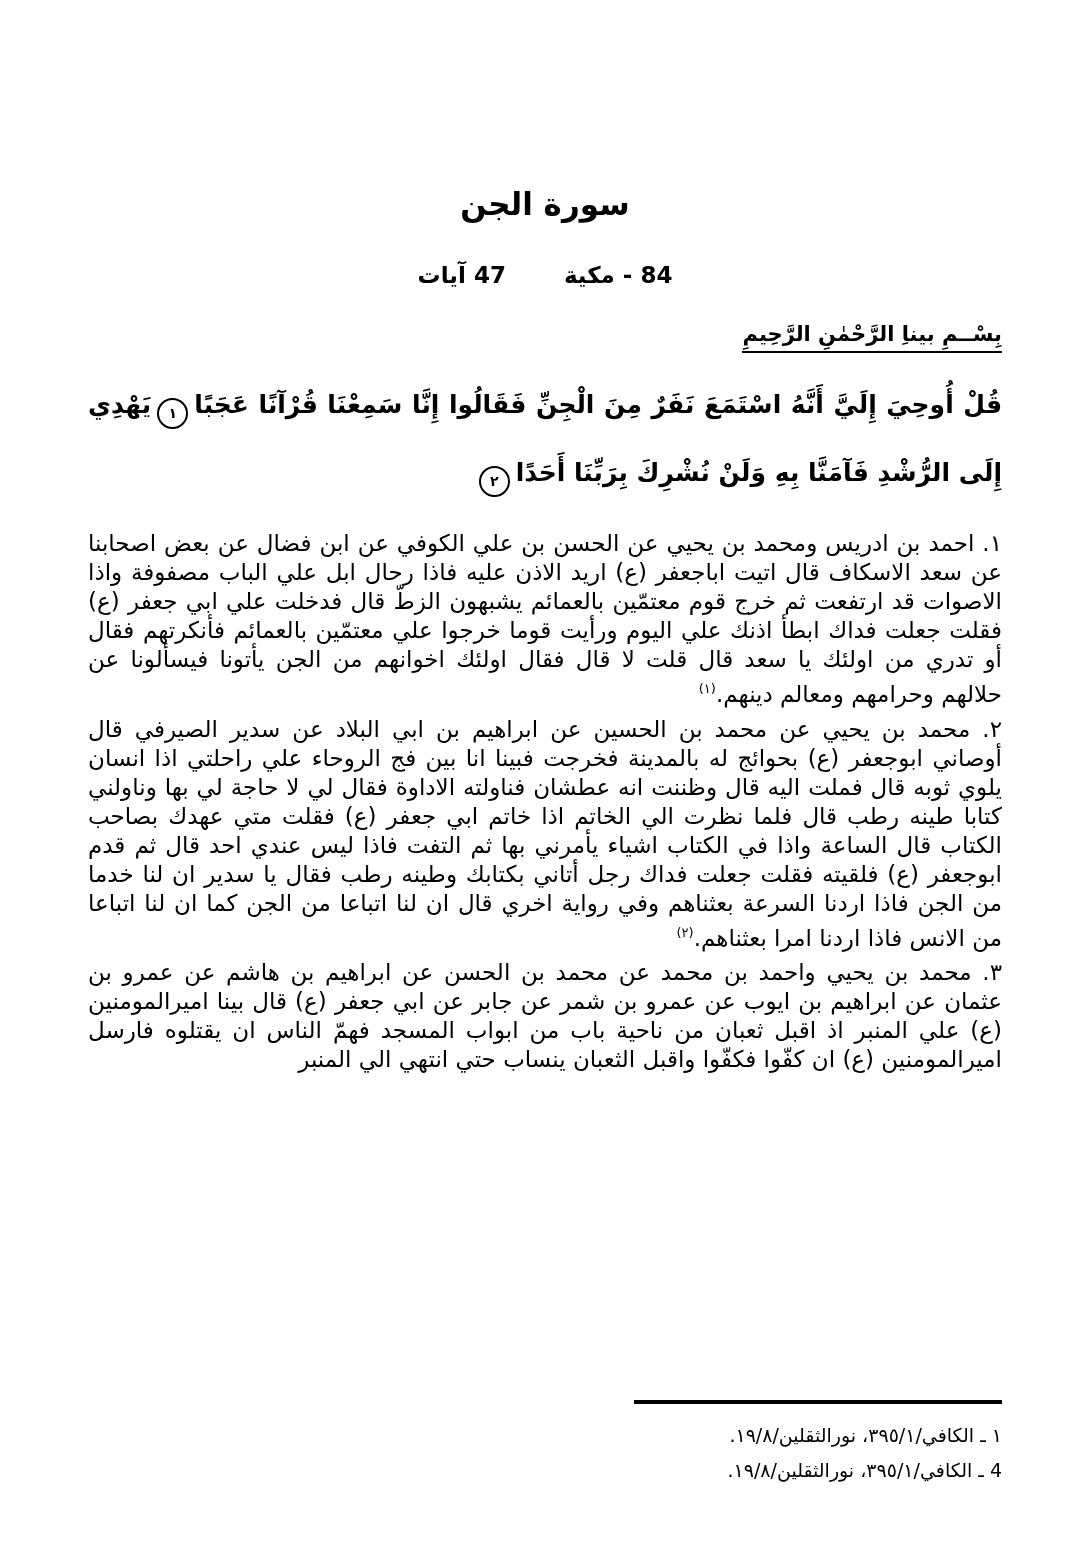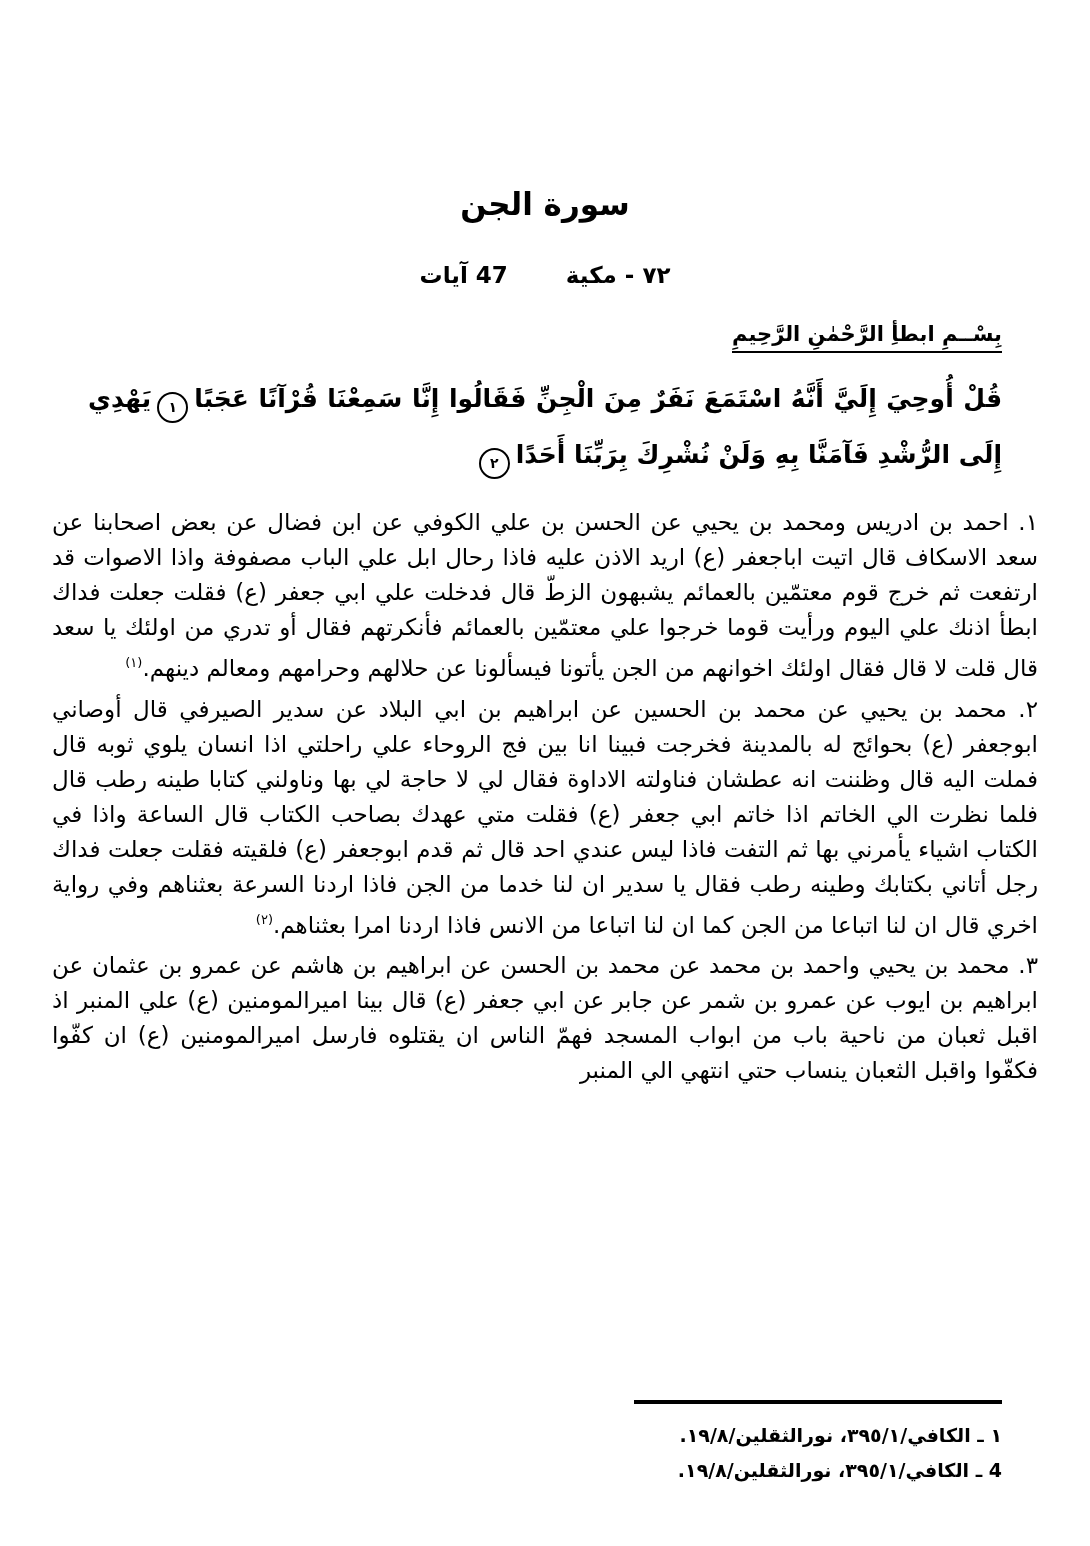--- a/index.html
+++ b/index.html
@@ -39,41 +39,41 @@
     font-size: 21px;
     font-weight: bold;
     border-bottom: 2px solid #000;
     padding-bottom: 5px;
   }
   .quran {
     padding: 0 88px;
     margin-top: 18px;
     font-size: 25px;
     font-weight: bold;
-    line-height: 56px;
+    line-height: 68px;
     text-align: justify;
   }
   .vnum {
     display: inline-flex;
     align-items: center;
     justify-content: center;
     width: 27px;
     height: 27px;
     border: 2px solid #000;
     border-radius: 50%;
     font-size: 14px;
     font-weight: bold;
     margin: 0 6px;
     vertical-align: -5px;
   }
   .body-text {
-    padding: 0 52px;
+    padding: 0 88px;
     margin-top: 22px;
     font-size: 23px;
-    line-height: 35px;
+    line-height: 29px;
     text-align: justify;
   }
   .para { margin: 0 0 6px 0; }
   .fnref { font-size: 13px; }
   .fn-area {
     position: absolute;
     top: 1400px;
     right: 88px;
     left: 88px;
   }
@@ -81,36 +81,36 @@
     width: 368px;
     height: 4px;
     background: #000;
     margin: 0 0 14px auto;
   }
   .footnotes {
     font-size: 19px;
     line-height: 35px;
     text-align: right;
   }
-  .footnotes p { margin: 0; font-weight: bold; }
+  .footnotes p { margin: 0; }
 </style>
 </head>
 <body>
 
 <div class="page">
 
   <h1 class="title">سورة الجن</h1>
 
   <div class="subtitle">
-    <span>٧٢ - مكية</span>
+    <span>84 - مكية</span>
     <span>47 آيات</span>
   </div>
 
   <div class="bismillah-row">
-    <span class="bismillah">بِسْــمِ ابطأِ الرَّحْمٰنِ الرَّحِيمِ</span>
+    <span class="bismillah">بِسْــمِ بيناِ الرَّحْمٰنِ الرَّحِيمِ</span>
   </div>
 
   <div class="quran">
     <span>قُلْ أُوحِيَ إِلَيَّ أَنَّهُ اسْتَمَعَ نَفَرٌ مِنَ الْجِنِّ فَقَالُوا إِنَّا سَمِعْنَا قُرْآنًا عَجَبًا</span><span class="vnum">١</span><span>يَهْدِي إِلَى الرُّشْدِ فَآمَنَّا بِهِ وَلَنْ نُشْرِكَ بِرَبِّنَا أَحَدًا</span><span class="vnum">٢</span>
   </div>
 
   <div class="body-text">
     <p class="para"><span>١. احمد بن ادريس ومحمد بن يحيي عن الحسن بن علي الكوفي عن ابن فضال عن بعض اصحابنا عن سعد الاسكاف قال اتيت اباجعفر (ع) اريد الاذن عليه فاذا رحال ابل علي الباب مصفوفة واذا الاصوات قد ارتفعت ثم خرج قوم معتمّين بالعمائم يشبهون الزطّ قال فدخلت علي ابي جعفر (ع) فقلت جعلت فداك ابطأ اذنك علي اليوم ورأيت قوما خرجوا علي معتمّين بالعمائم فأنكرتهم فقال أو تدري من اولئك يا سعد قال قلت لا قال فقال اولئك اخوانهم من الجن يأتونا فيسألونا عن حلالهم وحرامهم ومعالم دينهم.</span><sup class="fnref">(١)</sup></p>
     <p class="para"><span>٢. محمد بن يحيي عن محمد بن الحسين عن ابراهيم بن ابي البلاد عن سدير الصيرفي قال أوصاني ابوجعفر (ع) بحوائج له بالمدينة فخرجت فبينا انا بين فج الروحاء علي راحلتي اذا انسان يلوي ثوبه قال فملت اليه قال وظننت انه عطشان فناولته الاداوة فقال لي لا حاجة لي بها وناولني كتابا طينه رطب قال فلما نظرت الي الخاتم اذا خاتم ابي جعفر (ع) فقلت متي عهدك بصاحب الكتاب قال الساعة واذا في الكتاب اشياء يأمرني بها ثم التفت فاذا ليس عندي احد قال ثم قدم ابوجعفر (ع) فلقيته فقلت جعلت فداك رجل أتاني بكتابك وطينه رطب فقال يا سدير ان لنا خدما من الجن فاذا اردنا السرعة بعثناهم وفي رواية اخري قال ان لنا اتباعا من الجن كما ان لنا اتباعا من الانس فاذا اردنا امرا بعثناهم.</span><sup class="fnref">(٢)</sup></p>
     <p class="para"><span>٣. محمد بن يحيي واحمد بن محمد عن محمد بن الحسن عن ابراهيم بن هاشم عن عمرو بن عثمان عن ابراهيم بن ايوب عن عمرو بن شمر عن جابر عن ابي جعفر (ع) قال بينا اميرالمومنين (ع) علي المنبر اذ اقبل ثعبان من ناحية باب من ابواب المسجد فهمّ الناس ان يقتلوه فارسل اميرالمومنين (ع) ان كفّوا فكفّوا واقبل الثعبان ينساب حتي انتهي الي المنبر</span></p>

